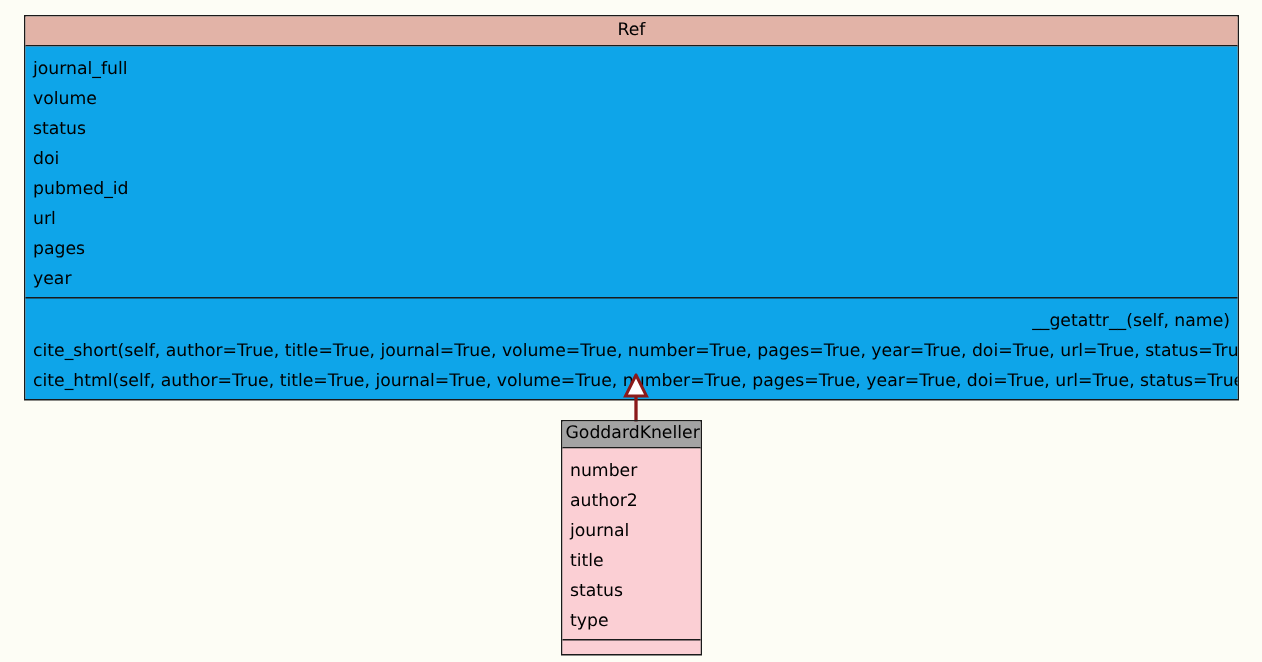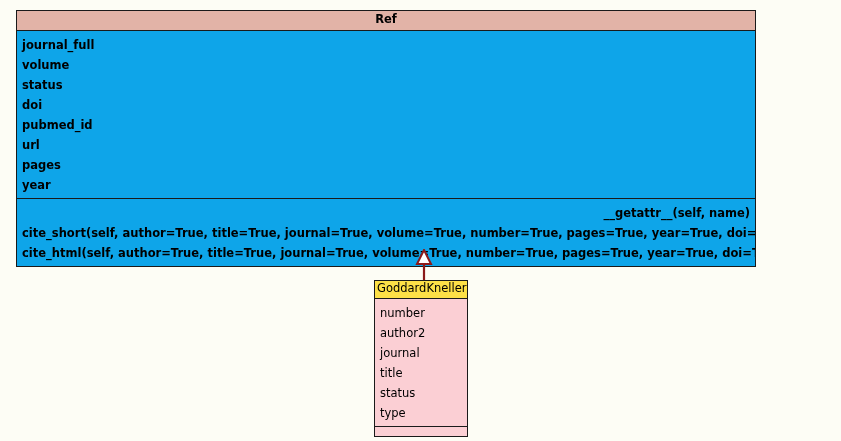--- a/index.html
+++ b/index.html
@@ -61,43 +61,42 @@
   }
   .uml-compartment.empty {
     height: 10px;
     padding: 0;
   }
 
   
   #class-ref {
     left: 16px;
     top: 10px;
-    width: 740px;
-    font-weight: bold;
+    width: 810px;
   }
   #class-ref .uml-title,
   #class-ref .uml-compartment {
     background: #0ea5e9;
   }
   #class-ref .uml-title {
     background: #e2b3a7;
   }
 
   
   #class-goddardkneller {
     left: 374px;
     top: 280px;
     width: 94px;
   }
   #class-goddardkneller .uml-title,
   #class-goddardkneller .uml-compartment {
     background: #fbcfd4;
   }
   #class-goddardkneller .uml-title {
-    background: #fde047;
+    background: #a3a3a3;
     padding: 2px 2px 3px 2px;
     font-size: 11.5px;
   }
   #class-goddardkneller .uml-row {
     height: 20px;
     line-height: 20px;
     padding: 0 5px;
   }
 
   

